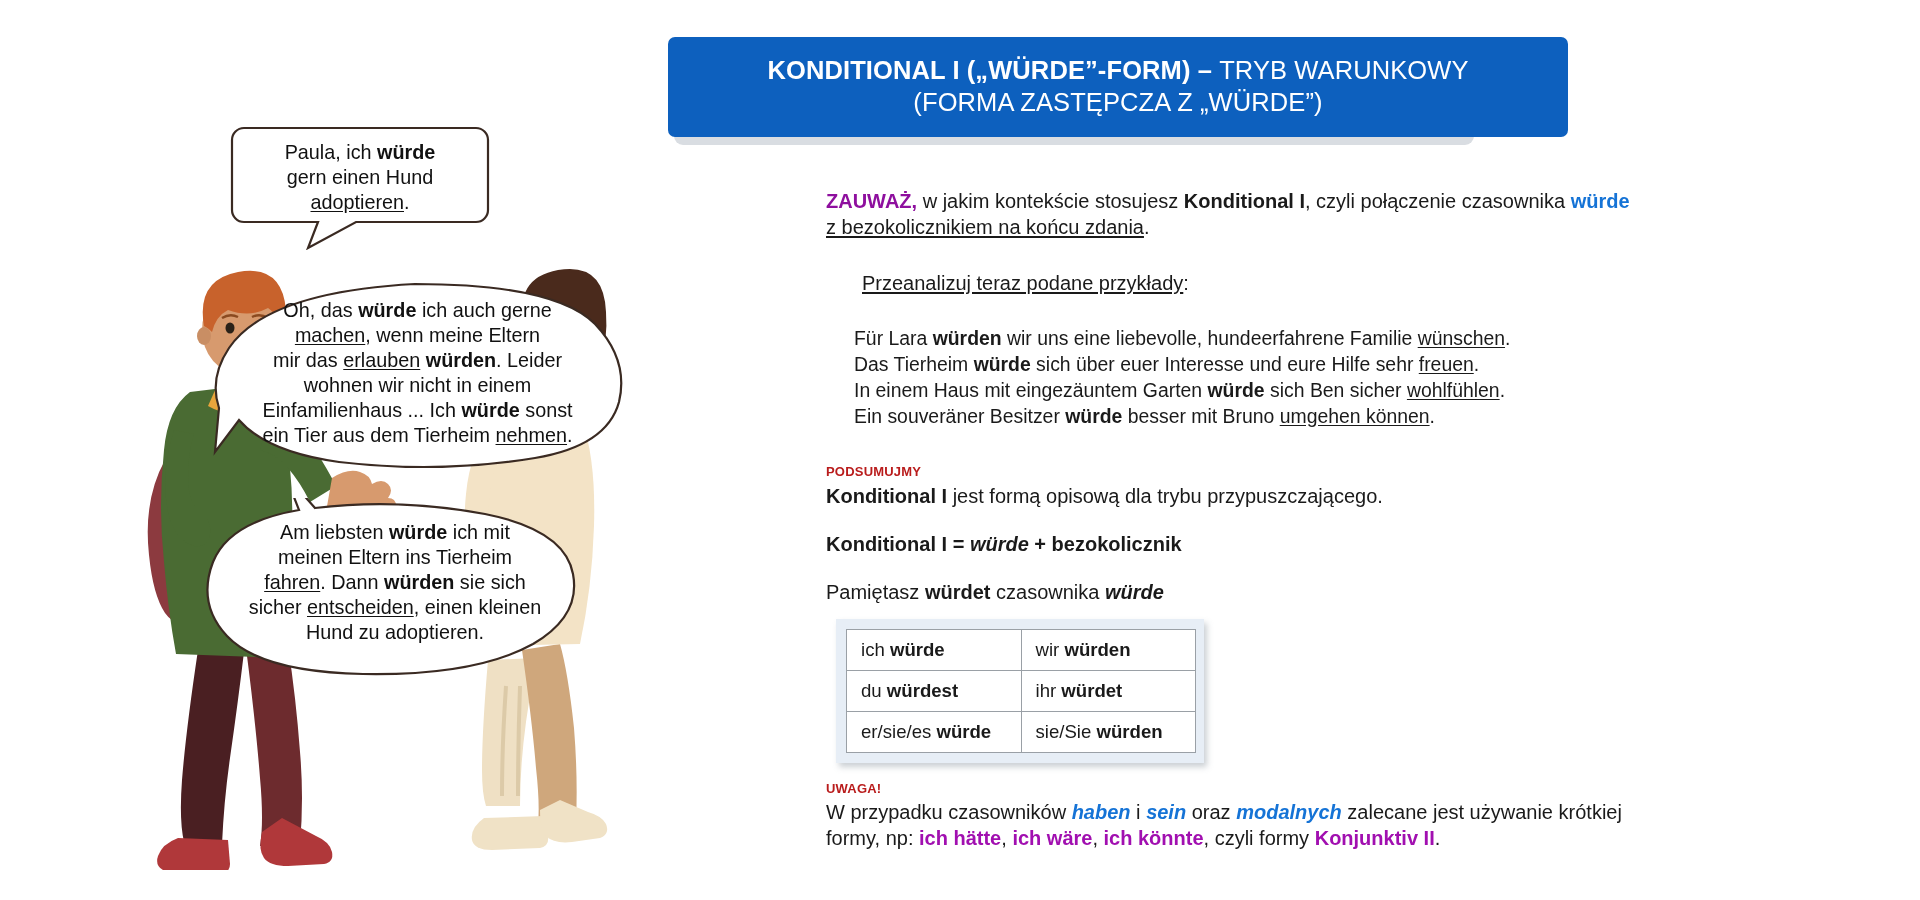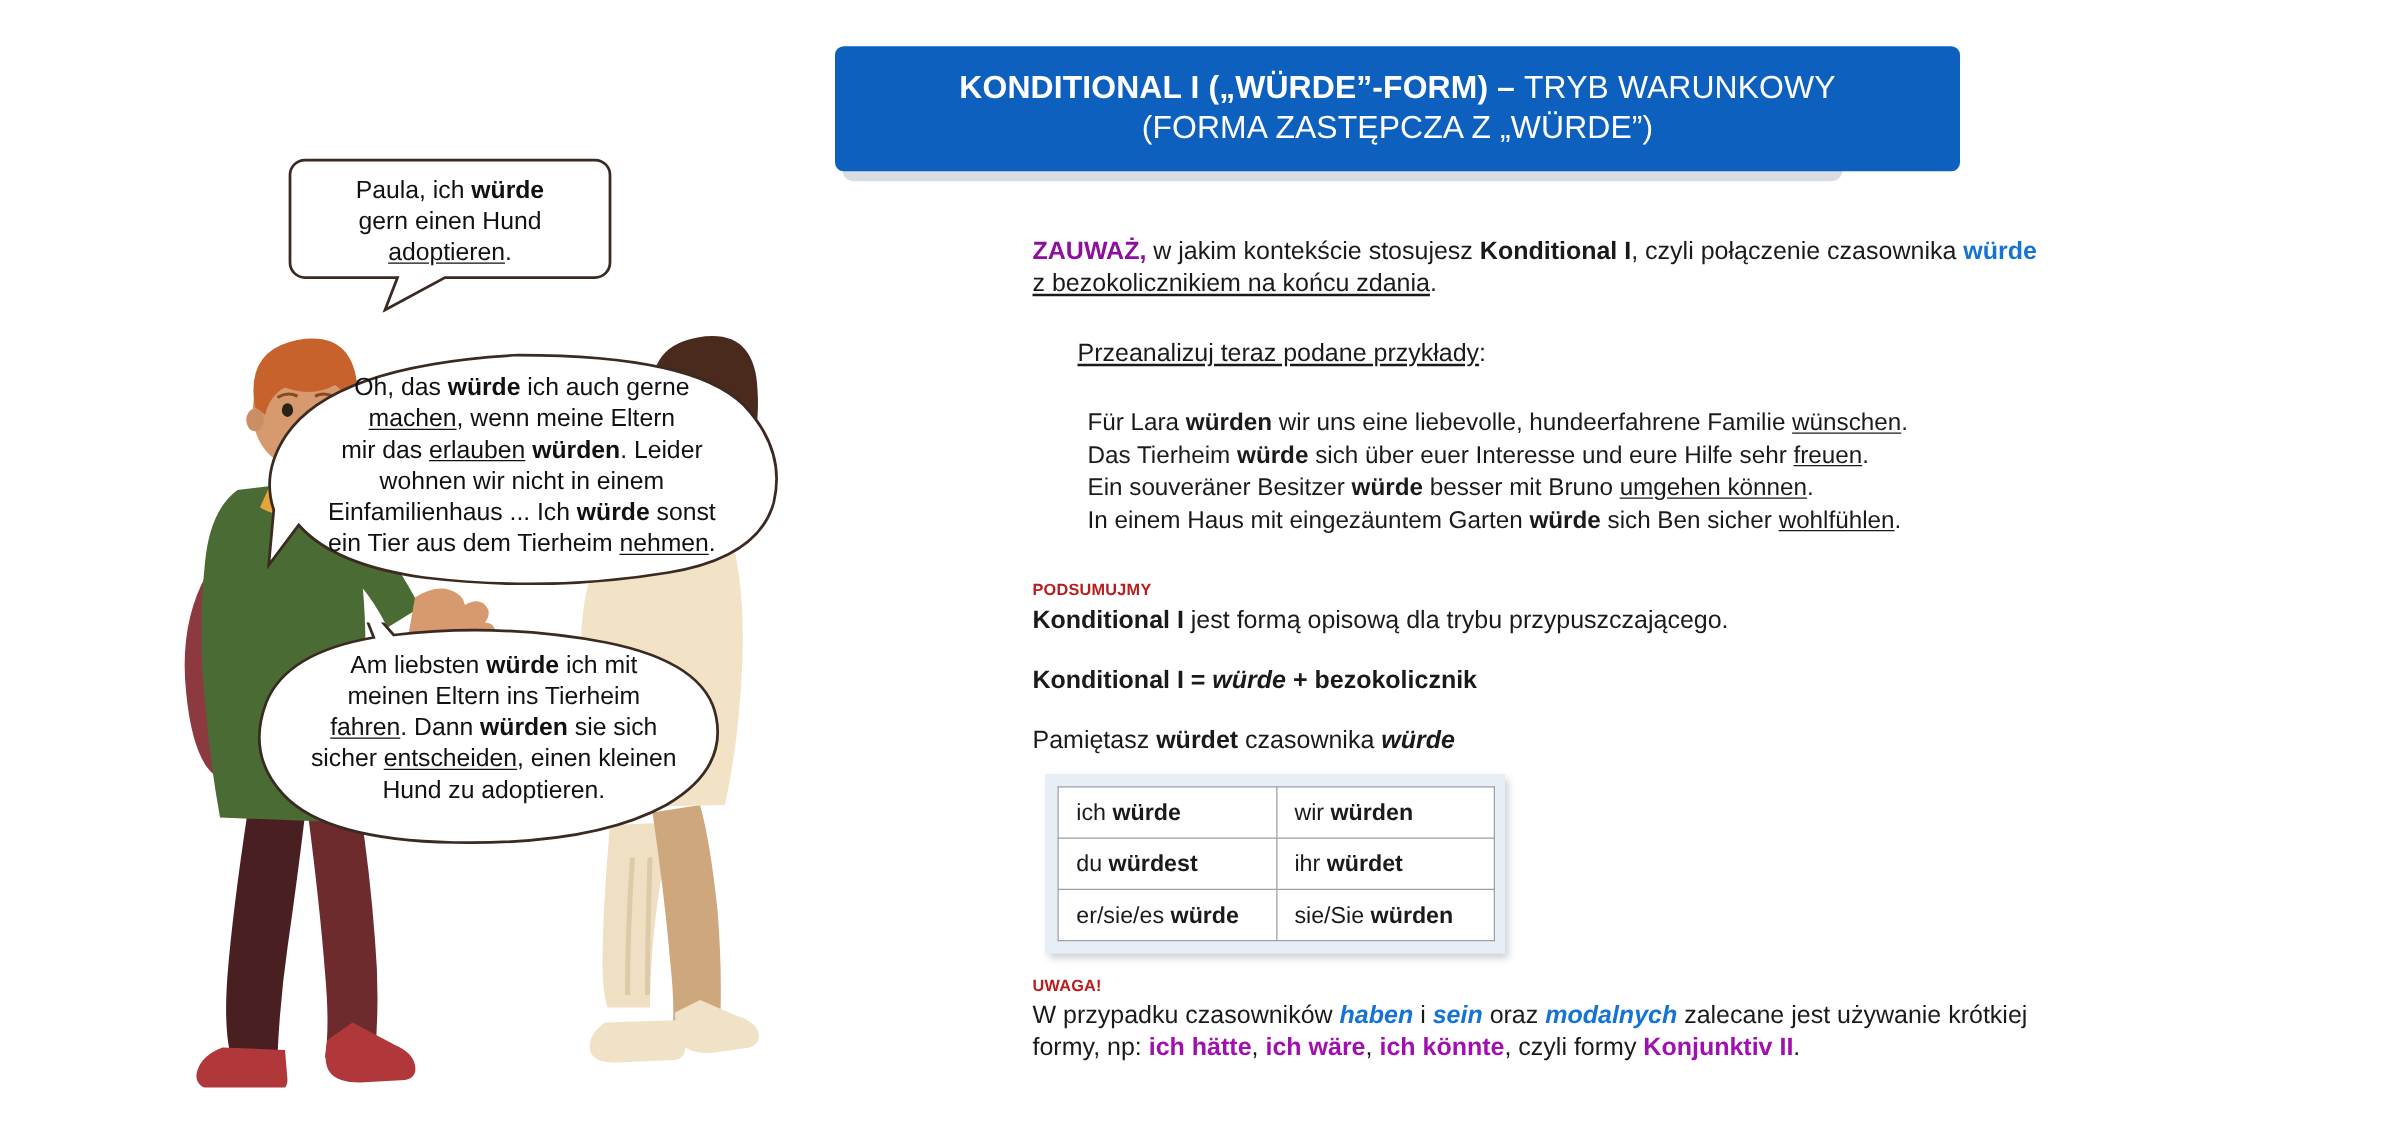--- a/index.html
+++ b/index.html
@@ -39,21 +39,21 @@
   .magenta-b { color: #a10fb0; font-weight: bold; }
   .ital { font-style: italic; }
 
   .block-notice { margin-bottom: 0; }
   .indent { margin-left: 36px; }
 
   .gap-sm { height: 22px; }
   .gap-md { height: 30px; }
   .gap-lg { height: 34px; }
 
-  .examples { margin-left: 44px; }
+  .examples { margin-left: 28px; }
   .examples div { font-size: 19.4px; line-height: 1.335; color: #1a1a1a; }
 
   .sect-head { font-size: 13px; font-weight: bold; color: #b91c1c; letter-spacing: .2px; }
 
   
   .table-shadow {
     position: relative; margin-left: 10px; margin-top: 14px;
     width: 368px; background: #e7eef6; padding: 10px 8px 10px 10px;
     box-shadow: 3px 4px 6px rgba(140,150,160,.45);
   }
@@ -212,24 +212,24 @@
     <div class="gap-md"></div>
 
     <div class="examples">
       <div>
         <span>Für Lara </span><b>würden</b><span> wir uns eine liebevolle, hundeerfahrene Familie </span><span class="u">wünschen</span><span>.</span>
       </div>
       <div>
         <span>Das Tierheim </span><b>würde</b><span> sich über euer Interesse und eure Hilfe sehr </span><span class="u">freuen</span><span>.</span>
       </div>
       <div>
+        <span>In einem Haus mit eingezäuntem Garten </span><b>würde</b><span> sich Ben sicher </span><span class="u">wohlfühlen</span><span>.</span>
+      </div>
+      <div>
         <span>Ein souveräner Besitzer </span><b>würde</b><span> besser mit Bruno </span><span class="u">umgehen können</span><span>.</span>
-      </div>
-      <div>
-        <span>In einem Haus mit eingezäuntem Garten </span><b>würde</b><span> sich Ben sicher </span><span class="u">wohlfühlen</span><span>.</span>
       </div>
     </div>
 
     <div class="gap-lg"></div>
 
     <div class="sect-head">PODSUMUJMY</div>
     <div class="para" style="margin-top:4px;">
       <b>Konditional I</b><span> jest formą opisową dla trybu przypuszczającego.</span>
     </div>
 

